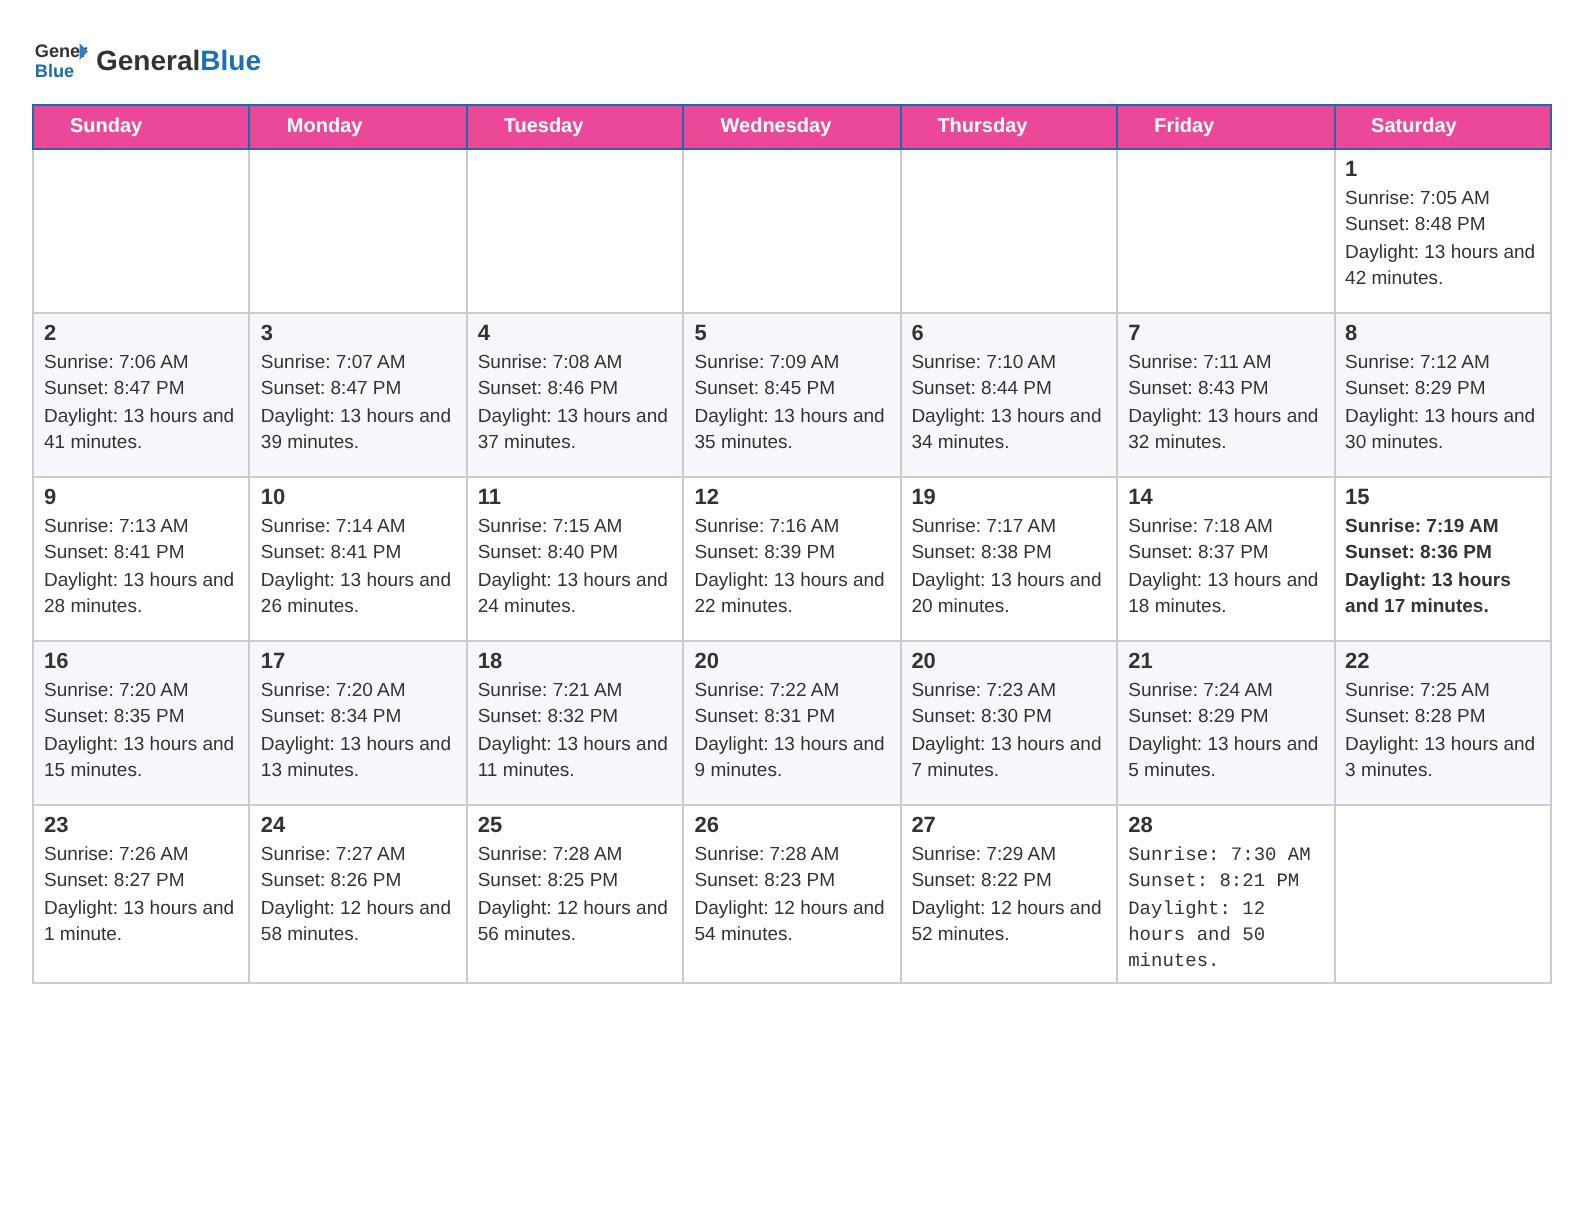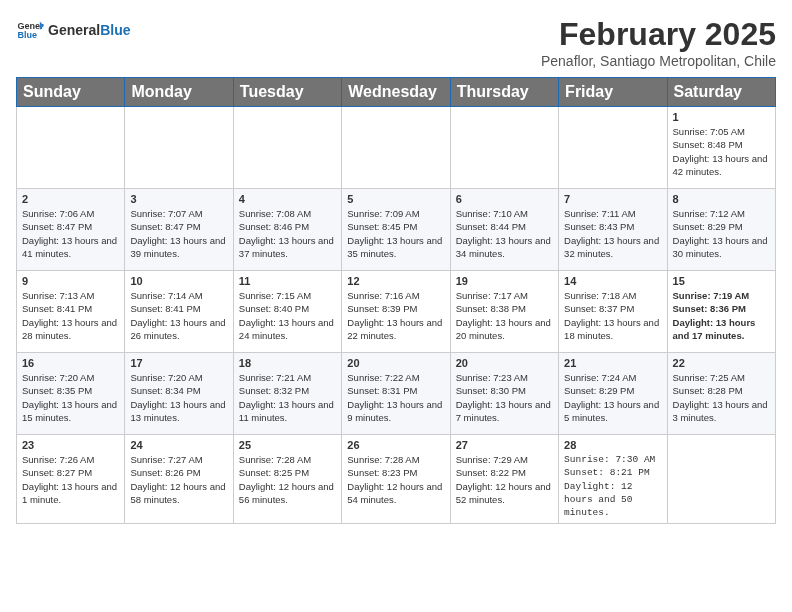--- a/index.html
+++ b/index.html
@@ -36,25 +36,25 @@
     .location {
       font-size: 14px;
       color: #555;
     }
     .calendar {
       width: 100%;
       border-collapse: collapse;
       border: 1px solid #ccc;
     }
     .calendar th {
-      background: #737373;
+      background: #ec4899;
       color: #fff;
-      font-size: 16px;
+      font-size: 10px;
       font-weight: bold;
-      padding: 5px 6px;
+      padding: 5px 18px;
       text-align: left;
       border: 1px solid #1e6ab0;
     }
     .calendar td {
       vertical-align: top;
       border: 1px solid #ccc;
       padding: 4px 5px;
       width: calc(100% / 7);
       min-height: 80px;
       font-size: 10px;
@@ -91,24 +91,20 @@
       <text x="2" y="18" font-size="13" font-weight="bold" fill="#333">General</text>
       <text x="2" y="32" font-size="13" font-weight="bold" fill="#1a6fb5">Blue</text>
       <polygon points="34,8 40,14 34,20" fill="#2a7dc9"></polygon>
     </svg>
     <div>
       <div style="font-size:14px; font-weight:bold; color:#333; line-height:1.2;">
         <span style="color:#333;">General</span><span style="color:#1a6fb5;">Blue</span>
       </div>
     </div>
   </div>
-  <div class="title-block">
-    <div class="month-year">February 2025</div>
-    <div class="location">Penaflor, Santiago Metropolitan, Chile</div>
-  </div>
 </div>
 
 <table class="calendar">
   <thead>
     <tr>
     <th>Sunday</th>
         <th>Monday</th>
         <th>Tuesday</th>
         <th>Wednesday</th>
         <th>Thursday</th>

